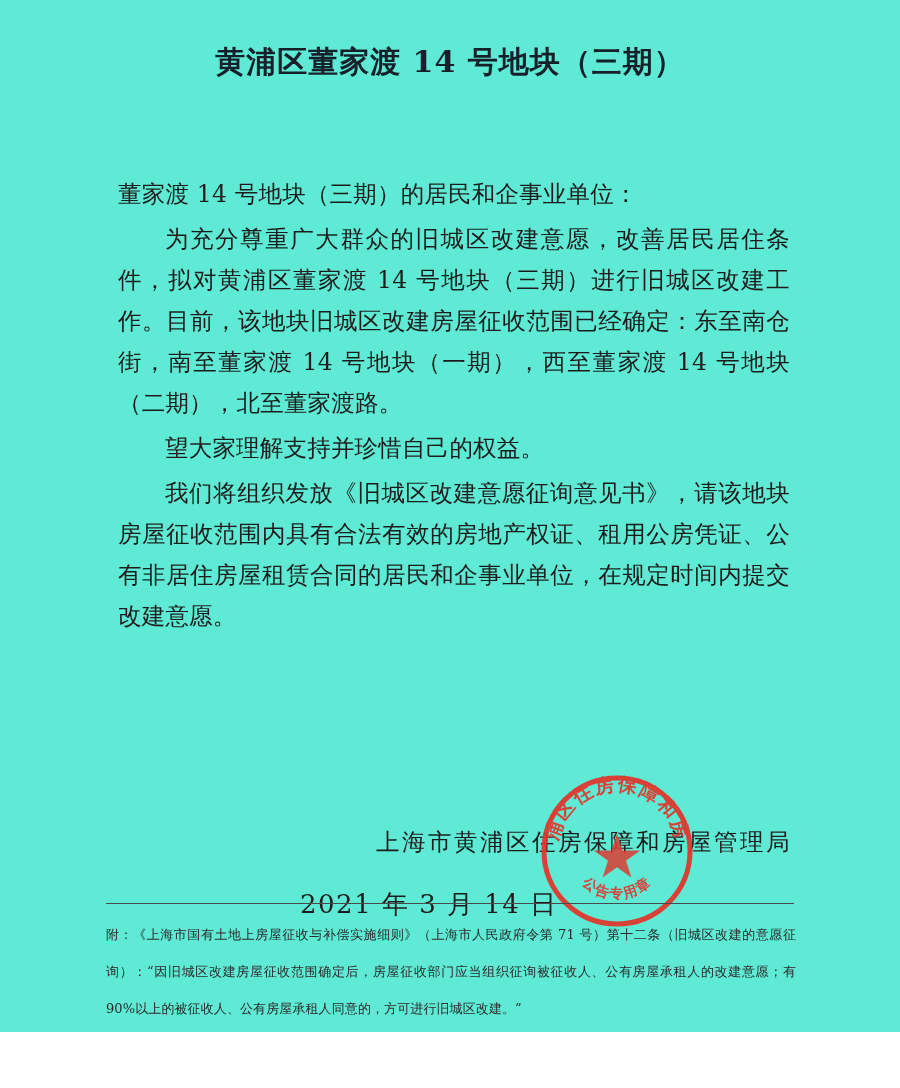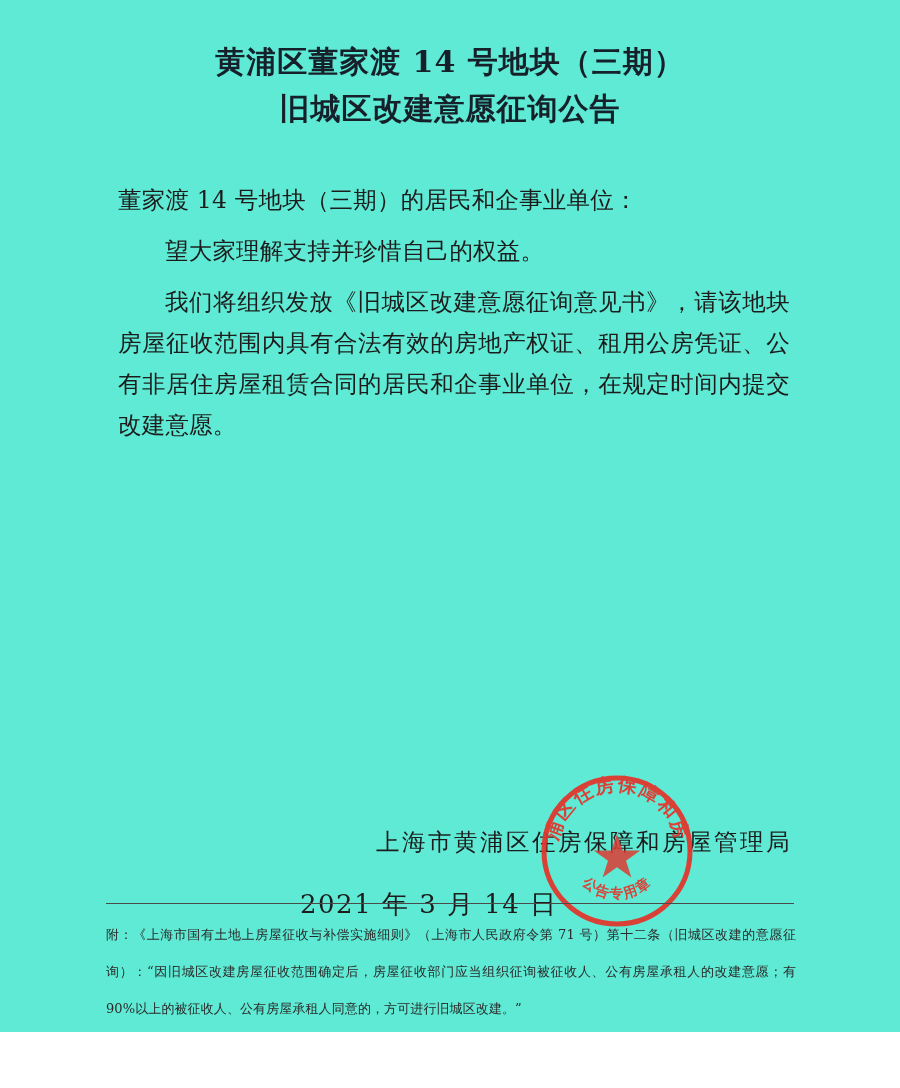--- a/index.html
+++ b/index.html
@@ -43,21 +43,21 @@
     left: 118px;
     top: 170px;
     width: 672px;
   }
   .para {
     font-size: 23.5px;
     line-height: 41px;
     text-align: justify;
     text-align-last: left;
     text-justify: inter-ideograph;
-    margin: 10px 0 0 0;
+    margin: 4px 0 0 0;
     color: #1c1c1c;
     letter-spacing: 0.2px;
     font-family: "DejaVu Serif", "Liberation Serif", serif;
   }
   .para.indent { text-indent: 2em; }
 
   
   #signature {
     position: absolute;
     left: 300px;
@@ -123,25 +123,25 @@
     white-space: normal;
   }
 </style>
 </head>
 <body>
 
 <div id="page">
 
   <div class="doc-title">
     <span class="tline">黄浦区董家渡 14 号地块（三期）</span>
-    <span class="tline">旧城区改建意愿征询公告</span>
   </div>
 
   <div id="body-block">
     <p class="para">董家渡 14 号地块（三期）的居民和企事业单位：</p>
+    <p class="para indent">为充分尊重广大群众的旧城区改建意愿，改善居民居住条件，拟对黄浦区董家渡 14 号地块（三期）进行旧城区改建工作。目前，该地块旧城区改建房屋征收范围已经确定：东至南仓街，南至董家渡 14 号地块（一期），西至董家渡 14 号地块（二期），北至董家渡路。</p>
     <p class="para indent">望大家理解支持并珍惜自己的权益。</p>
     <p class="para indent">我们将组织发放《旧城区改建意愿征询意见书》，请该地块房屋征收范围内具有合法有效的房地产权证、租用公房凭证、公有非居住房屋租赁合同的居民和企事业单位，在规定时间内提交改建意愿。</p>
   </div>
 
   <div id="signature">上海市黄浦区住房保障和房屋管理局</div>
   <div id="sign-date">2021 年 3 月 14 日</div>
 
   <div id="seal">
     <svg viewBox="0 0 158 158" xmlns="http://www.w3.org/2000/svg">
       <defs>

